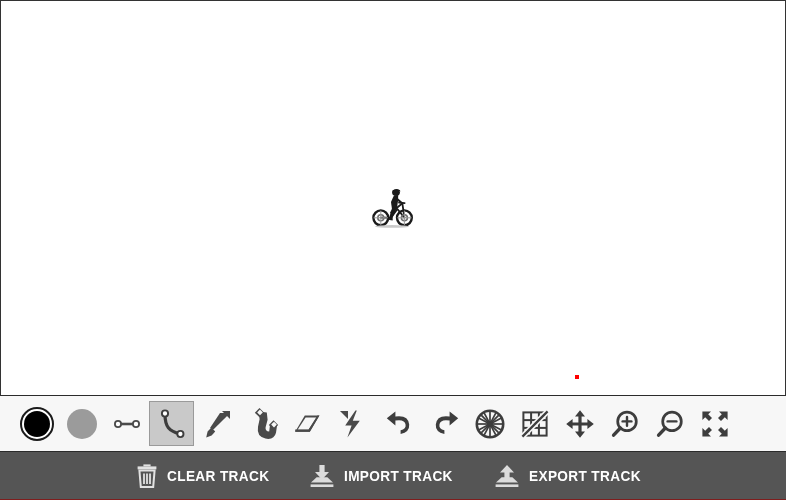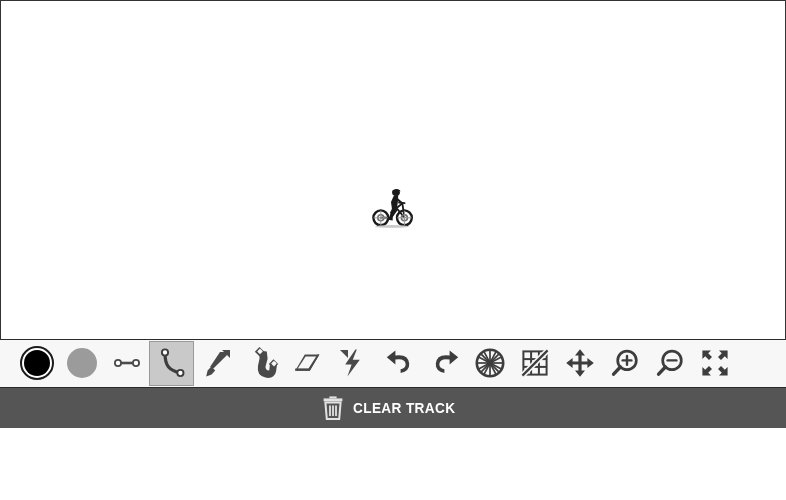--- a/index.html
+++ b/index.html
@@ -4,21 +4,21 @@
 <style>
   * { box-sizing: border-box; margin: 0; padding: 0; }
   html, body {
     width: 786px; height: 500px;
     background: #ffffff;
     font-family: "Liberation Sans", sans-serif;
     overflow: hidden;
   }
   #app {
     position: relative;
-    width: 786px; height: 428px;
+    width: 786px; height: 500px;
     display: flex;
     flex-direction: column;
     background: #7f1d1d;
     text-align: center;
   }
 
   
   .canvas-wrap {
     position: relative;
     width: 786px;
@@ -324,16 +324,32 @@
         <path d="M3.4 6.4 L18.6 6.4 L17.2 23.0 L4.8 23.0 Z" fill="none" stroke="#e2e2e2" stroke-width="2"></path>
         <g stroke="#e2e2e2" stroke-width="1.8">
           <line x1="8.0" y1="9.6" x2="8.0" y2="20.0"></line>
           <line x1="11.0" y1="9.6" x2="11.0" y2="20.0"></line>
           <line x1="14.0" y1="9.6" x2="14.0" y2="20.0"></line>
         </g>
       </svg>
       <span class="alabel">CLEAR TRACK</span>
     </div>
 
-
+    <div class="action">
+      <svg width="26" height="24" viewBox="0 0 26 24">
+        <path d="M10.4 1.0 L15.6 1.0 L15.6 8.0 L20.0 8.0 L13.0 15.6 L6.0 8.0 L10.4 8.0 Z" fill="#dcdcdc"></path>
+        <path d="M2.0 18.6 L24.0 18.6 L18.4 13.2 L7.6 13.2 Z" fill="#dcdcdc"></path>
+        <rect x="1.6" y="20.4" width="22.8" height="2.6" fill="#dcdcdc"></rect>
+      </svg>
+      <span class="alabel">IMPORT TRACK</span>
+    </div>
+
+    <div class="action">
+      <svg width="26" height="24" viewBox="0 0 26 24">
+        <path d="M13.0 1.0 L20.0 8.6 L15.6 8.6 L15.6 15.4 L10.4 15.4 L10.4 8.6 L6.0 8.6 Z" fill="#dcdcdc"></path>
+        <path d="M2.0 18.6 L24.0 18.6 L18.4 13.2 L7.6 13.2 Z" fill="#dcdcdc"></path>
+        <rect x="1.6" y="20.4" width="22.8" height="2.6" fill="#dcdcdc"></rect>
+      </svg>
+      <span class="alabel">EXPORT TRACK</span>
+    </div>
 
   </div>
 </div>
 
 </body></html>

